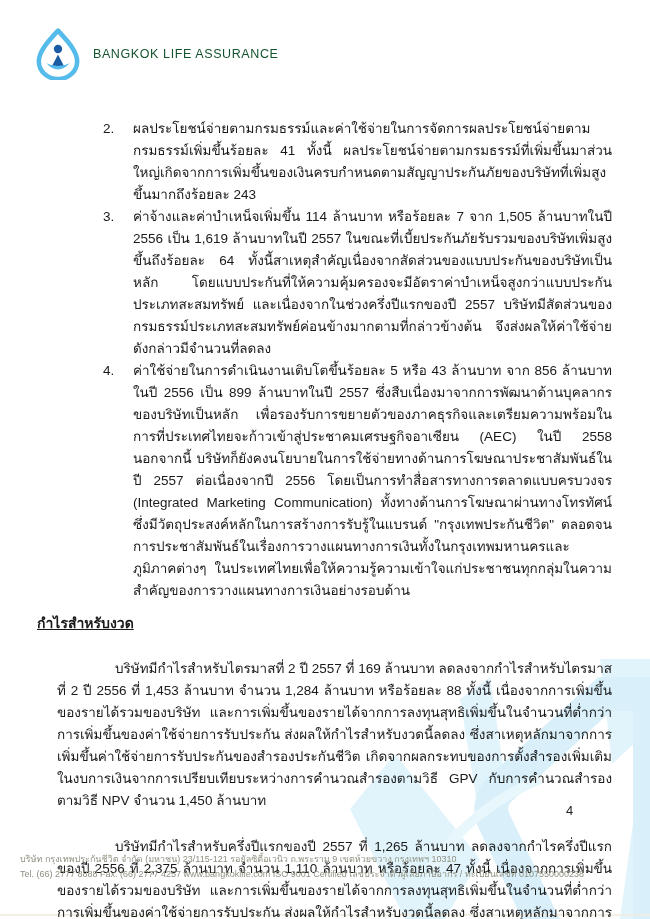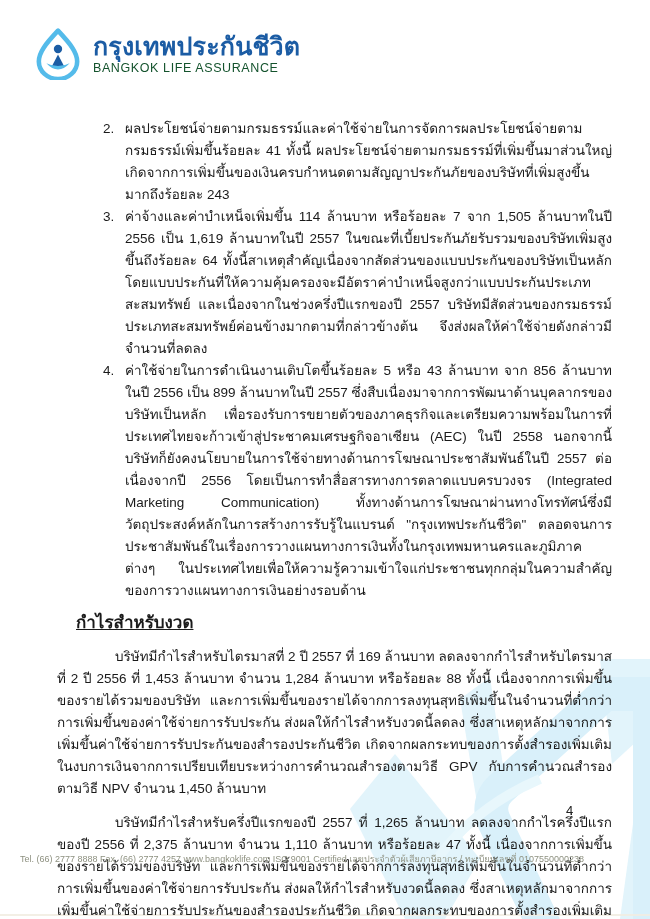--- a/index.html
+++ b/index.html
@@ -36,28 +36,28 @@
     letter-spacing:.6px;
   }
   
   .doc-body{
     position:absolute;top:118px;left:0;width:650px;
     font-size:13.5px;line-height:22px;text-align:justify;
   }
   .num-list{margin:0 38px 0 103px;}
   .num-item{display:flex;align-items:flex-start;}
   .num-item .num{flex:0 0 22px;}
-  .num-item .txt{flex:1 1 auto;text-align:justify;}
+  .num-item .txt{flex:1 1 auto;text-align:justify;margin-left:8px;}
   .section-heading{
-    margin:10px 0 0 76px;
+    margin:10px 0 0 37px;
     font-weight:bold;text-decoration:underline;
-    font-size:17px;
+    font-size:14px;
   }
   .para{
-    margin:12px 38px 0 57px;
+    margin:24px 38px 0 57px;
     text-indent:58px;
     text-align:justify;
   }
   
   .page-number{
     position:absolute;left:566px;top:803px;
     font-size:13px;color:#222;
   }
   
   .footer{
@@ -83,21 +83,20 @@
   <div class="bottom-scan-line"></div>
 
   <div class="header">
     <svg class="logo-mark" viewBox="0 0 60 62" aria-hidden="true">
       <path d="M30,3 C15,19 7,29 7,40 a23,21 0 0 0 46,0 C53,29 45,19 30,3 Z" fill="#ffffff" stroke="#54bbea" stroke-width="5.5" stroke-linejoin="round"></path>
       <circle cx="30" cy="25" r="5" fill="#1b5ca4"></circle>
       <path d="M30,31.5 L22.5,46 Q30,51.5 37.5,46 Z" fill="#1b5ca4"></path>
       <path d="M16,42 Q30,57 44,42 Q30,49 16,42 Z" fill="#54bbea"></path>
     </svg>
     <div class="brand-text">
-      <span class="brand-thai">กรุงเทพประกันชีวิต</span>
       <span class="brand-eng">BANGKOK LIFE ASSURANCE</span>
     </div>
   </div>
 
   <div class="doc-body">
 
     <div class="num-list">
       <div class="num-item">
         <span class="num">2.</span>
         <span class="txt">ผลประโยชน์จ่ายตามกรมธรรม์และค่าใช้จ่ายในการจัดการผลประโยชน์จ่ายตามกรมธรรม์เพิ่มขึ้นร้อยละ 41 ทั้งนี้ ผลประโยชน์จ่ายตามกรมธรรม์ที่เพิ่มขึ้นมาส่วนใหญ่เกิดจากการเพิ่มขึ้นของเงินครบกำหนดตามสัญญาประกันภัยของบริษัทที่เพิ่มสูงขึ้นมากถึงร้อยละ 243</span>
@@ -116,16 +115,17 @@
 
     <p class="para">บริษัทมีกำไรสำหรับไตรมาสที่ 2 ปี 2557 ที่ 169 ล้านบาท ลดลงจากกำไรสำหรับไตรมาสที่ 2 ปี 2556 ที่ 1,453 ล้านบาท จำนวน 1,284 ล้านบาท หรือร้อยละ 88 ทั้งนี้ เนื่องจากการเพิ่มขึ้นของรายได้รวมของบริษัท และการเพิ่มขึ้นของรายได้จากการลงทุนสุทธิเพิ่มขึ้นในจำนวนที่ต่ำกว่าการเพิ่มขึ้นของค่าใช้จ่ายการรับประกัน ส่งผลให้กำไรสำหรับงวดนี้ลดลง ซึ่งสาเหตุหลักมาจากการเพิ่มขึ้นค่าใช้จ่ายการรับประกันของสำรองประกันชีวิต เกิดจากผลกระทบของการตั้งสำรองเพิ่มเติมในงบการเงินจากการเปรียบเทียบระหว่างการคำนวณสำรองตามวิธี GPV  กับการคำนวณสำรองตามวิธี NPV จำนวน 1,450 ล้านบาท</p>
 
     <p class="para">บริษัทมีกำไรสำหรับครึ่งปีแรกของปี 2557 ที่ 1,265 ล้านบาท ลดลงจากกำไรครึ่งปีแรกของปี 2556 ที่ 2,375 ล้านบาท จำนวน 1,110 ล้านบาท หรือร้อยละ 47 ทั้งนี้ เนื่องจากการเพิ่มขึ้นของรายได้รวมของบริษัท และการเพิ่มขึ้นของรายได้จากการลงทุนสุทธิเพิ่มขึ้นในจำนวนที่ต่ำกว่าการเพิ่มขึ้นของค่าใช้จ่ายการรับประกัน ส่งผลให้กำไรสำหรับงวดนี้ลดลง ซึ่งสาเหตุหลักมาจากการเพิ่มขึ้นค่าใช้จ่ายการรับประกันของสำรองประกันชีวิต เกิดจากผลกระทบของการตั้งสำรองเพิ่มเติมในงบการเงินจากการเปรียบเทียบระหว่างการคำนวณสำรองตามวิธี GPV กับการคำนวณสำรองตามวิธี NPV จำนวน 1,850 ล้านบาท</p>
 
   </div>
 
   <div class="page-number">4</div>
 
   <div class="footer">
+    <div>บริษัท กรุงเทพประกันชีวิต จำกัด (มหาชน) 23/115-121 รอยัลซิตี้อเวนิว ถ.พระราม 9 เขตห้วยขวาง กรุงเทพฯ 10310</div>
     <div>Tel. (66) 2777 8888 Fax. (66) 2777 4257 www.bangkoklife.com ISO 9001 Certified เลขประจำตัวผู้เสียภาษีอากร / ทะเบียนเลขที่ 0107550000238</div>
   </div>
 
 </div>
 
 </body></html>

